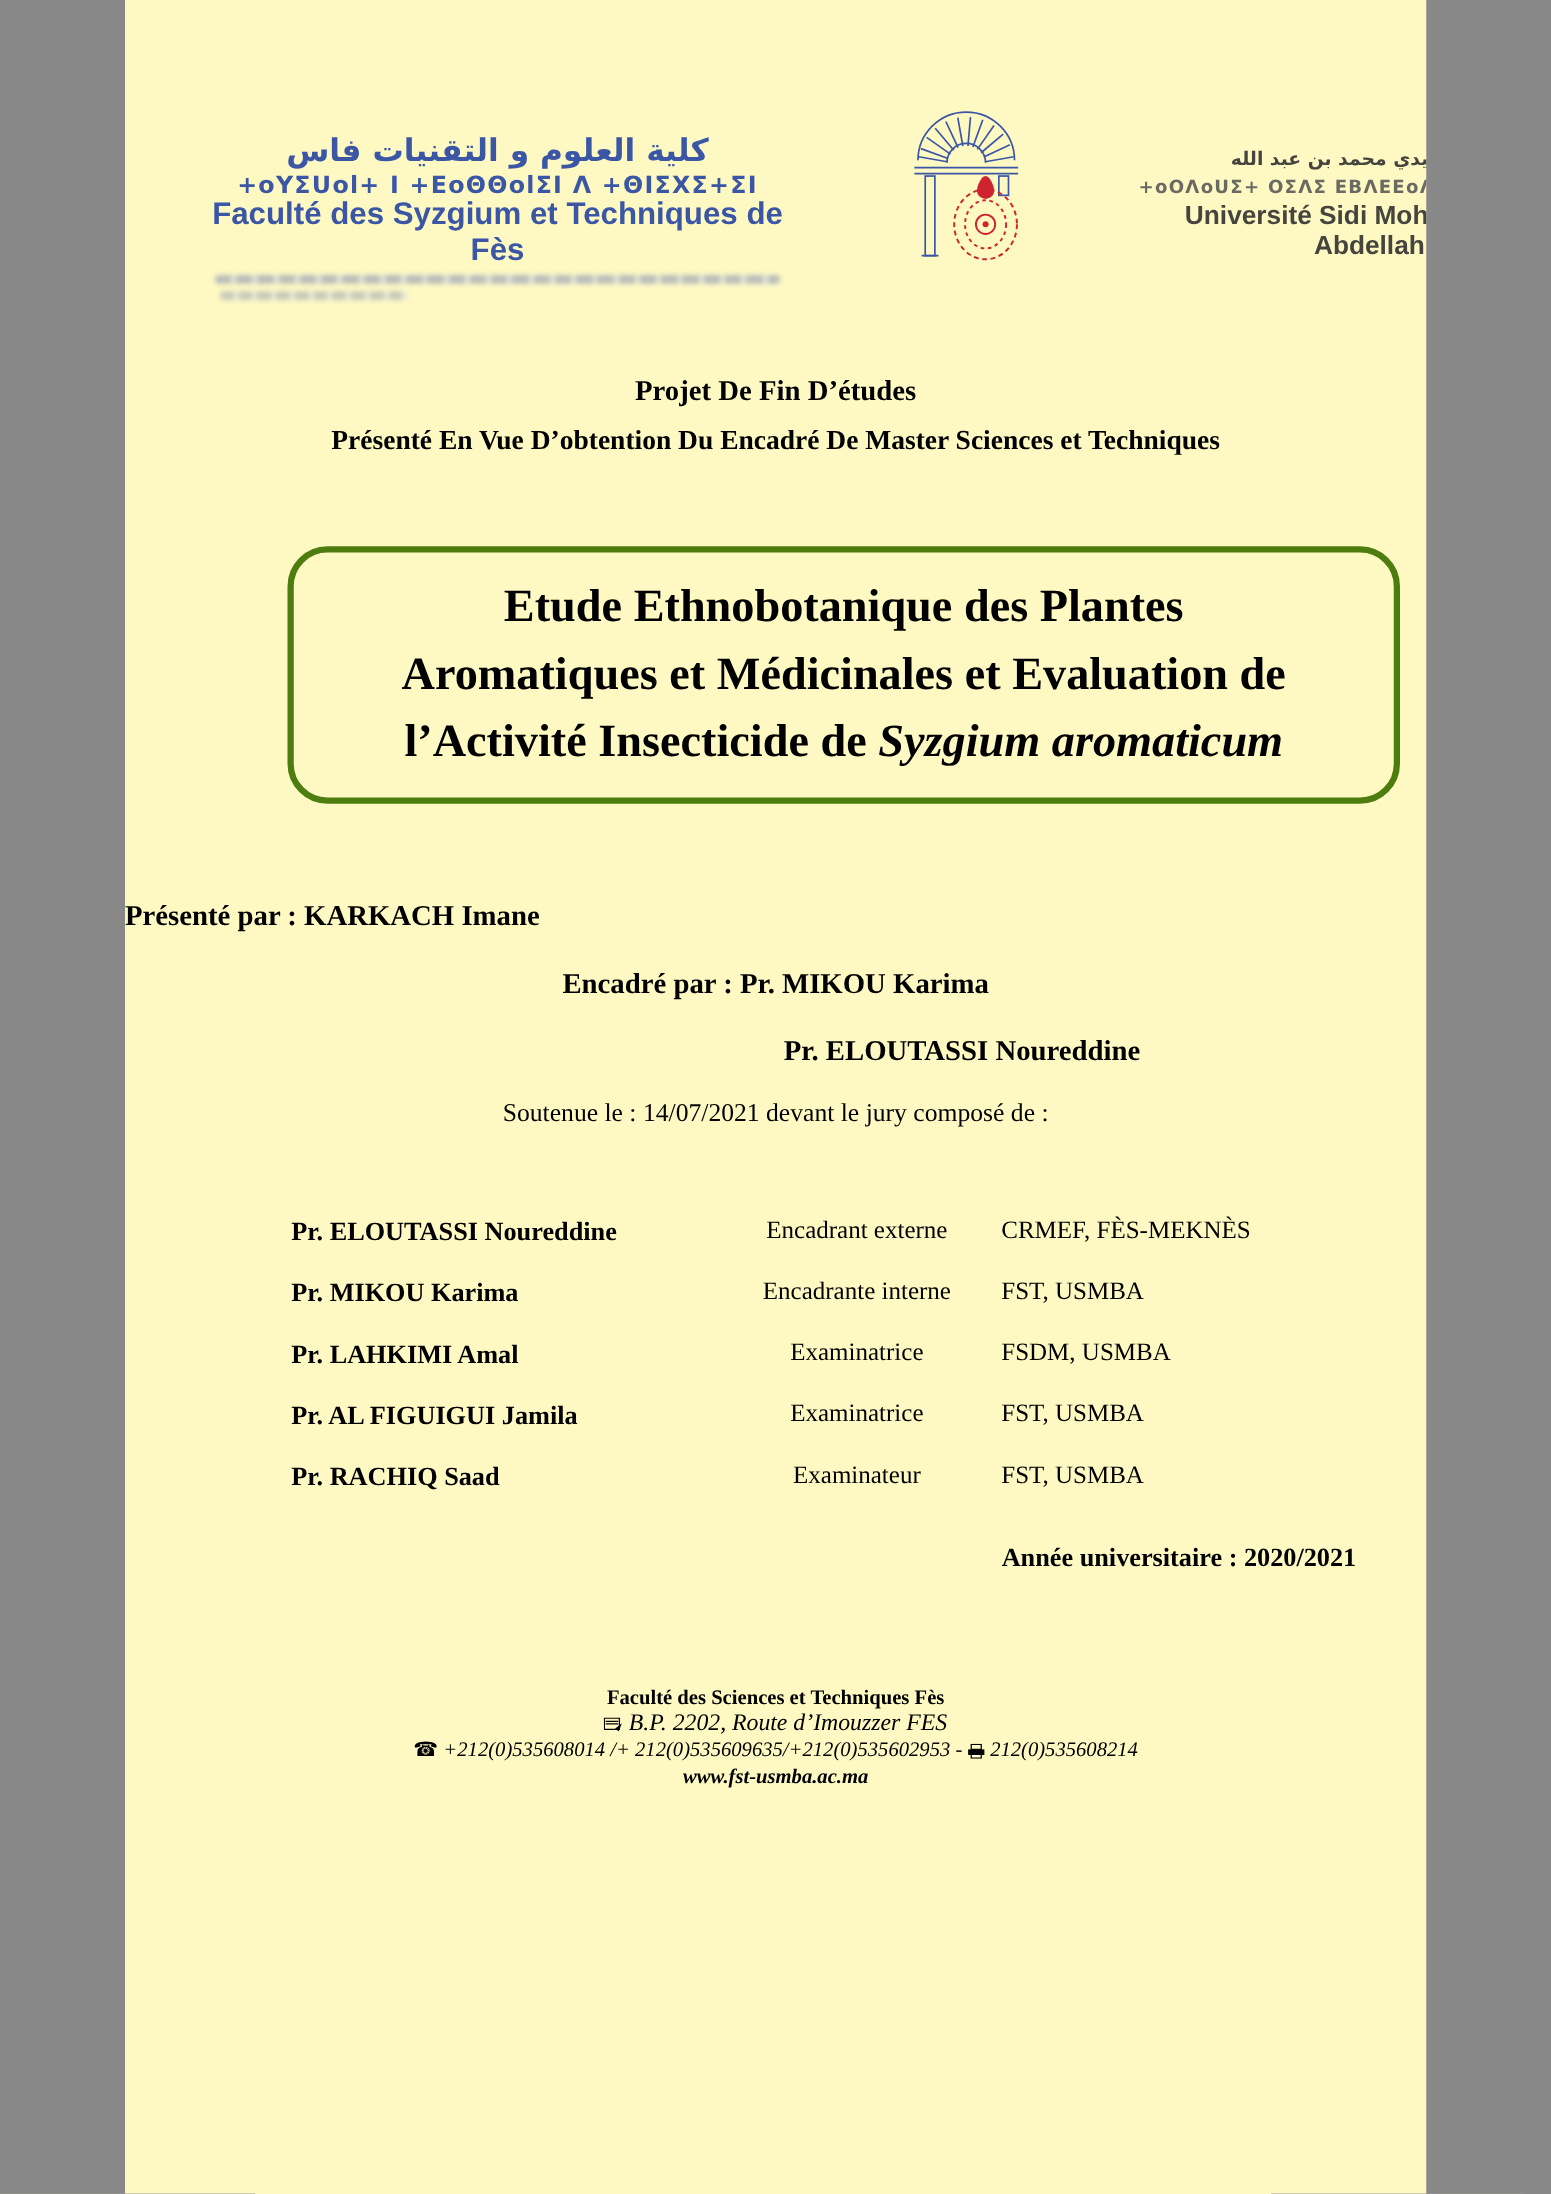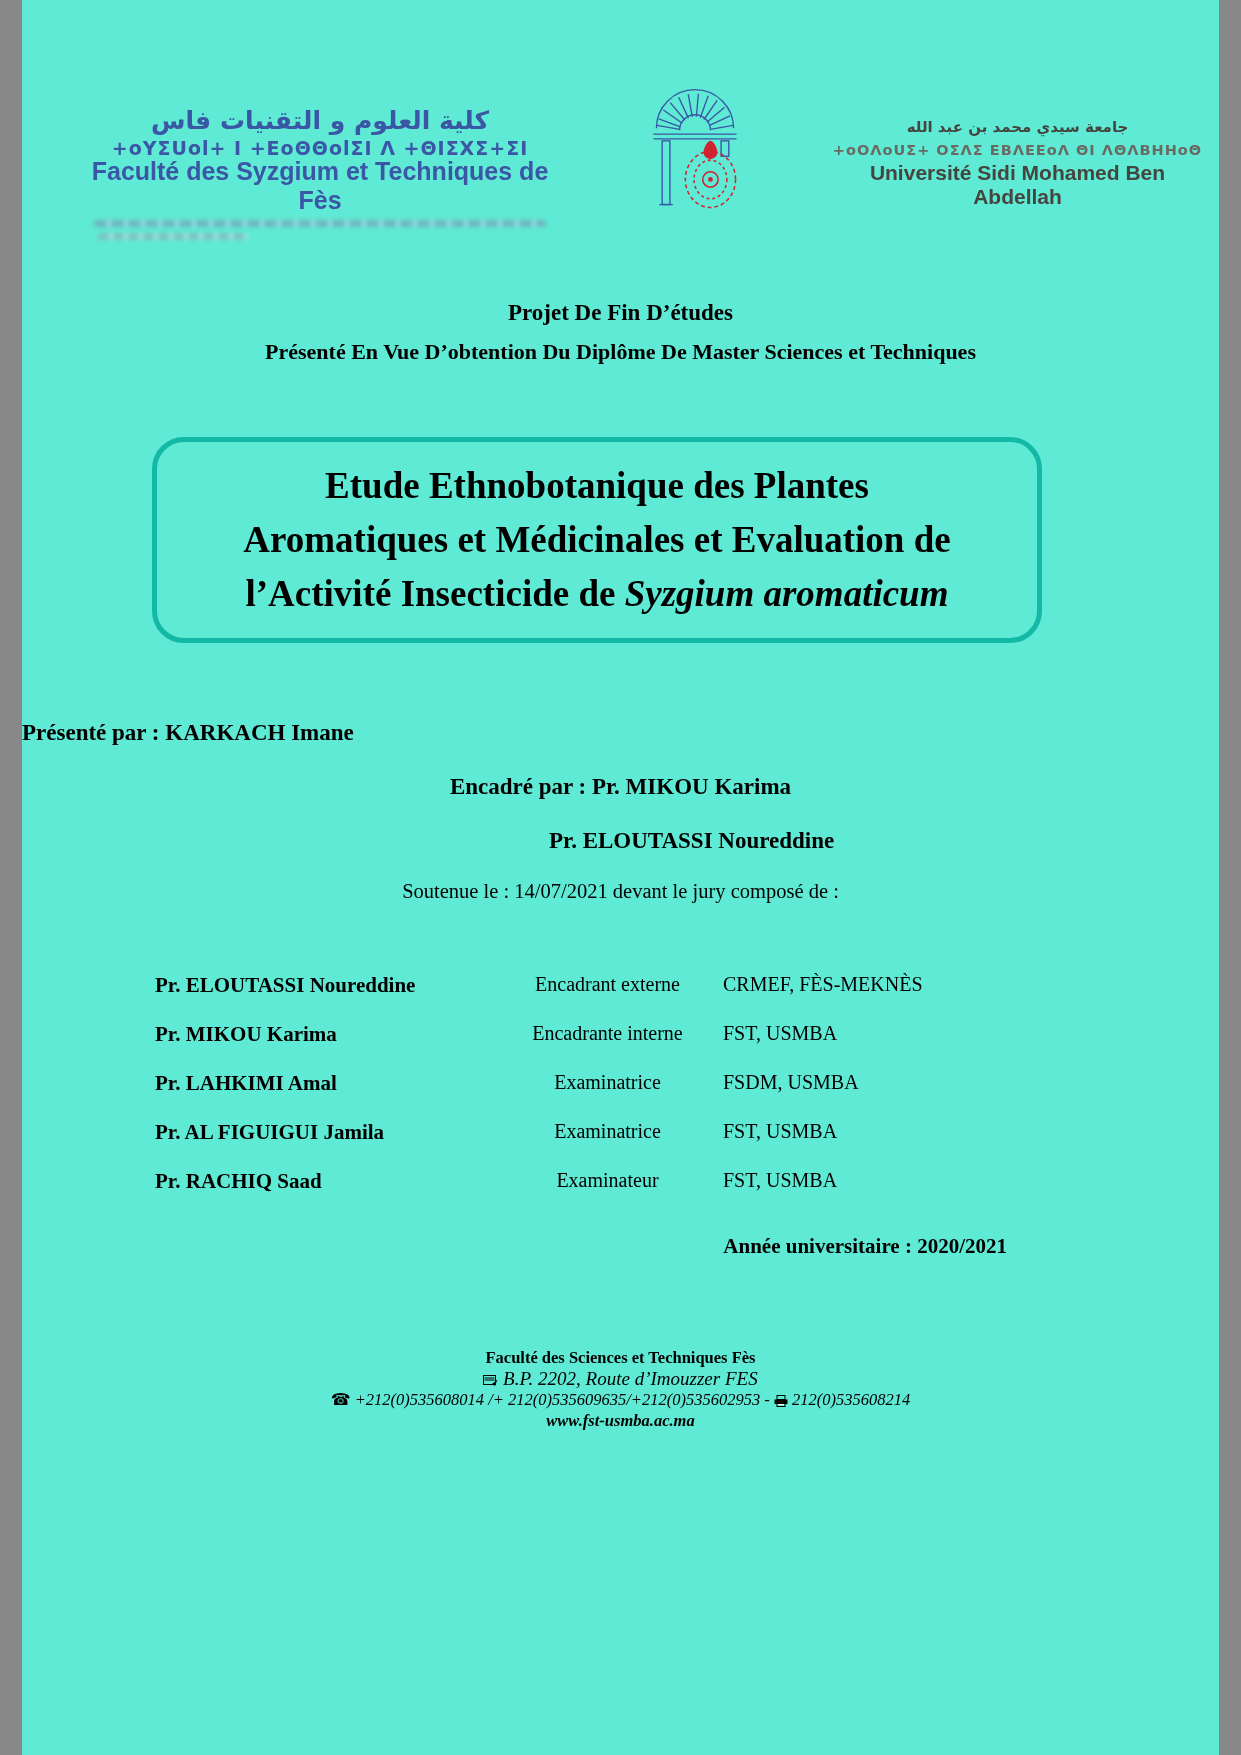--- a/index.html
+++ b/index.html
@@ -1,19 +1,19 @@
 <!DOCTYPE html>
 <html><head>
 <meta charset="utf-8">
 <style>
   html,body{margin:0;padding:0;background:#888;}
   .page{
     position:relative;
-    width:1197px;height:1755px;
-    background:#5eead4;
+    width:1041px;height:1755px;
+    background:#fef9c3;
     margin:0 auto;
     font-family:"Liberation Serif","DejaVu Serif",serif;
     color:#000;
     overflow:hidden;
   }
   
   .header{position:absolute;top:78px;left:58px;width:1125px;display:flex;justify-content:space-between;}
   .logo-left{width:480px;text-align:center;margin-top:28px;}
   .logo-left .ar{font-family:"DejaVu Sans",sans-serif;font-weight:bold;font-size:25px;color:#3a56a5;direction:rtl;}
   .logo-left .tif{font-family:"DejaVu Sans",sans-serif;font-weight:bold;font-size:19px;color:#3a56a5;letter-spacing:1px;margin-top:2px;white-space:nowrap;}
@@ -28,21 +28,21 @@
   .logo-right .tif{font-family:"DejaVu Sans",sans-serif;font-weight:bold;font-size:14.5px;color:#6b6a62;letter-spacing:1px;margin-top:6px;white-space:nowrap;}
   .logo-right .fr{font-family:"Liberation Sans","DejaVu Sans",sans-serif;font-weight:bold;font-size:21px;color:#45443e;margin-top:3px;}
   
   .intro{position:absolute;top:276px;left:0;width:100%;text-align:center;font-weight:bold;margin-top:24px;}
   .intro .l1{font-size:23px;}
   .intro .l2{font-size:22px;margin-top:13px;}
   .intro .l3{font-size:22px;margin-top:14px;}
   
   .title-box{
     position:absolute;top:437px;left:130px;width:890px;height:206px;
-    box-sizing:border-box;border:5px solid #14b8a6;border-radius:32px;
+    box-sizing:border-box;border:5px solid #4d7c0f;border-radius:32px;
     display:flex;flex-direction:column;justify-content:center;
     text-align:center;font-weight:bold;font-size:37px;line-height:54px;
   }
   .title-box .italic{font-style:italic;}
   
   .pres{position:absolute;left:0;width:100%;font-weight:bold;font-size:23px;}
   .pres1{top:720px;}
   .pres2{top:774px;text-align:center;}
   .pres3{top:828px;text-align:left;padding-left:527px;}
   .soutenue{position:absolute;top:880px;left:0;width:100%;text-align:center;font-size:20.5px;}
@@ -116,21 +116,21 @@
 
     <div class="logo-right">
       <div class="ar">جامعة سيدي محمد بن عبد الله</div>
       <div class="tif">+oOΛoUΣ+ OΣΛΣ ΕΒΛΕΕoΛ ΘΙ ΛΘΛΒΗΗoΘ</div>
       <div class="fr">Université Sidi Mohamed Ben Abdellah</div>
     </div>
   </div>
 
   <div class="intro">
     <div class="l1">Projet De Fin D’études</div>
-    <div class="l2">Présenté En Vue D’obtention Du Diplôme De Master Sciences et Techniques</div>
+    <div class="l2">Présenté En Vue D’obtention Du Encadré De Master Sciences et Techniques</div>
   </div>
 
   <div class="title-box">
     <div>Etude Ethnobotanique des Plantes</div>
     <div>Aromatiques et Médicinales et Evaluation de</div>
     <div><span>l’Activité Insecticide de </span><span class="italic">Syzgium aromaticum</span></div>
   </div>
 
   <div class="pres pres1">Présenté par : KARKACH Imane</div>
   <div class="pres pres2">Encadré par :  Pr. MIKOU Karima</div>

